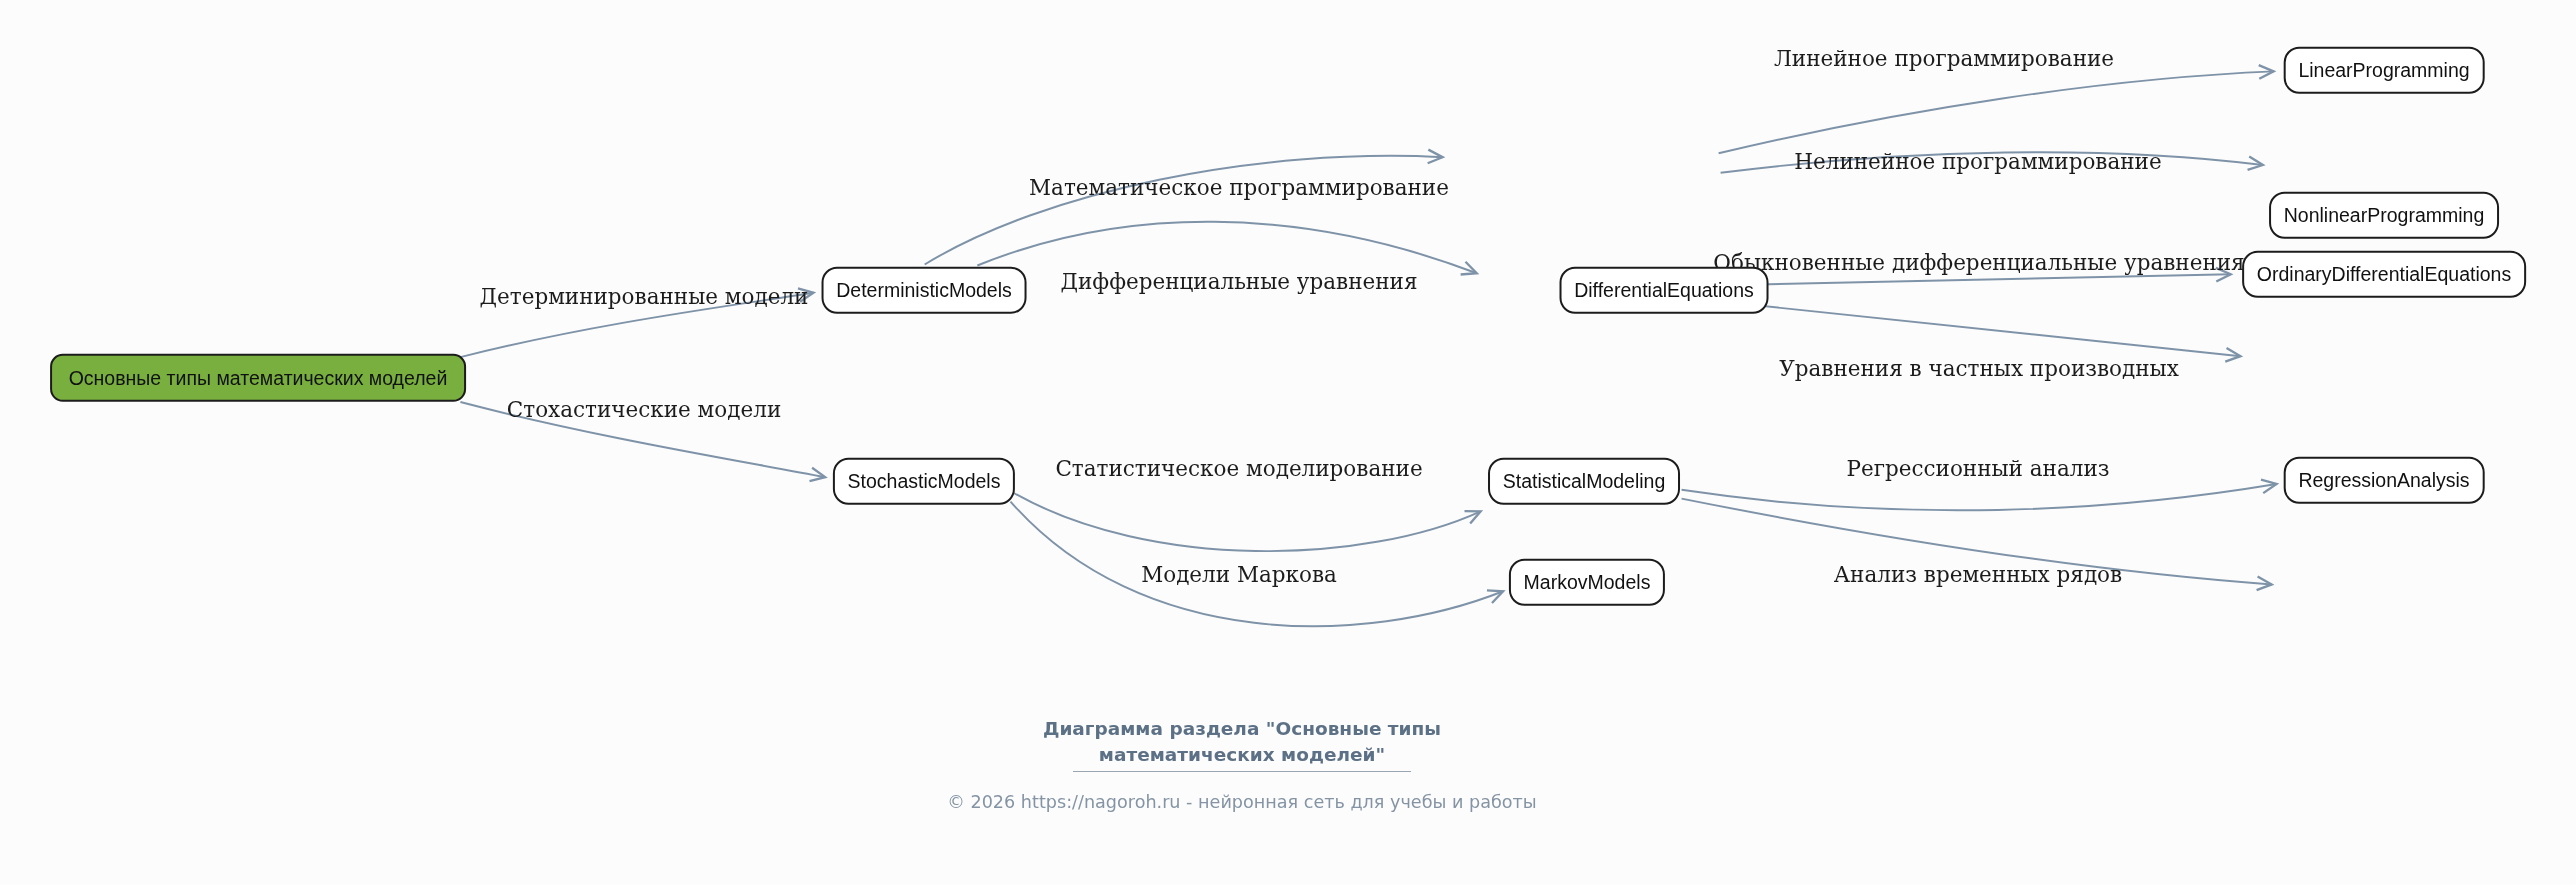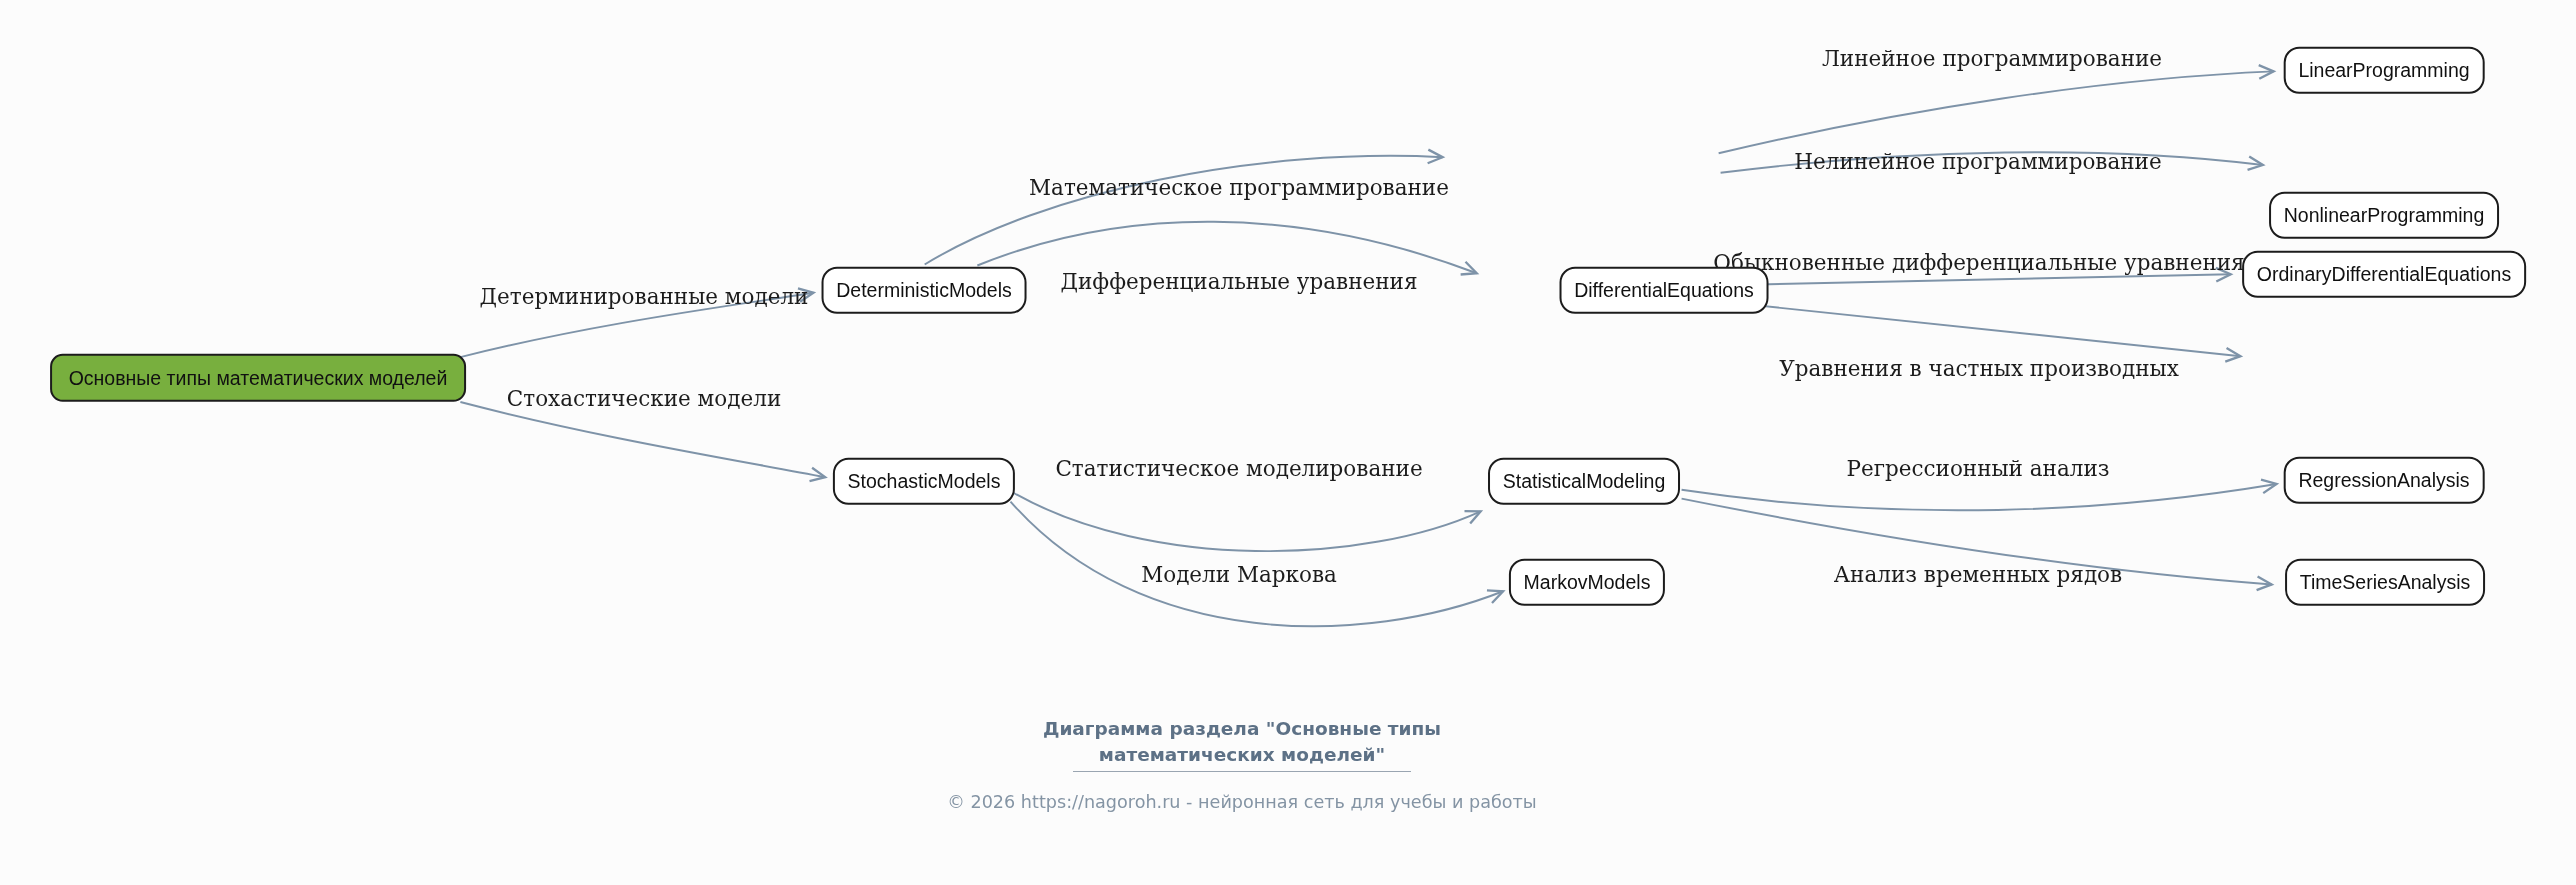--- a/index.html
+++ b/index.html
@@ -111,27 +111,26 @@
   <div class="node root" style="left:258px; top:378px;">Основные типы математических моделей</div>
   <div class="node" style="left:924px;  top:290px;">DeterministicModels</div>
   <div class="node" style="left:924px;  top:481px;">StochasticModels</div>
   <div class="node" style="left:1664px; top:290px;">DifferentialEquations</div>
   <div class="node" style="left:1584px; top:481px;text-align:right;">StatisticalModeling</div>
   <div class="node" style="left:1587px; top:582px;">MarkovModels</div>
   <div class="node" style="left:2384px; top:70px;">LinearProgramming</div>
   <div class="node" style="left:2384px; top:171px;margin-top:44px;">NonlinearProgramming</div>
   <div class="node" style="left:2384px; top:274px;">OrdinaryDifferentialEquations</div>
   <div class="node" style="left:2384px; top:480px;">RegressionAnalysis</div>
-  <div class="node" style="left:2385px; top:582px;">TimeSeriesAnalysis</div>
 
   <div class="edge-label" style="left:644px;  top:296px;">Детерминированные модели</div>
-  <div class="edge-label" style="left:644px;  top:398px;">Стохастические модели</div>
+  <div class="edge-label" style="left:644px;  top:409px;">Стохастические модели</div>
   <div class="edge-label" style="left:1239px; top:187px;">Математическое программирование</div>
   <div class="edge-label" style="left:1239px; top:281px;">Дифференциальные уравнения</div>
-  <div class="edge-label" style="left:1992px; top:58px;">Линейное программирование</div>
+  <div class="edge-label" style="left:1944px; top:58px;">Линейное программирование</div>
   <div class="edge-label" style="left:1978px; top:161px;">Нелинейное программирование</div>
   <div class="edge-label" style="left:1979px; top:262px;">Обыкновенные дифференциальные уравнения</div>
   <div class="edge-label" style="left:1979px; top:368px;">Уравнения в частных производных</div>
   <div class="edge-label" style="left:1239px; top:468px;">Статистическое моделирование</div>
   <div class="edge-label" style="left:1239px; top:574px;">Модели Маркова</div>
   <div class="edge-label" style="left:1978px; top:468px;">Регрессионный анализ</div>
   <div class="edge-label" style="left:1978px; top:574px;">Анализ временных рядов</div>
 
   <div class="footer-caption">
     <div>Диаграмма раздела "Основные типы</div>

